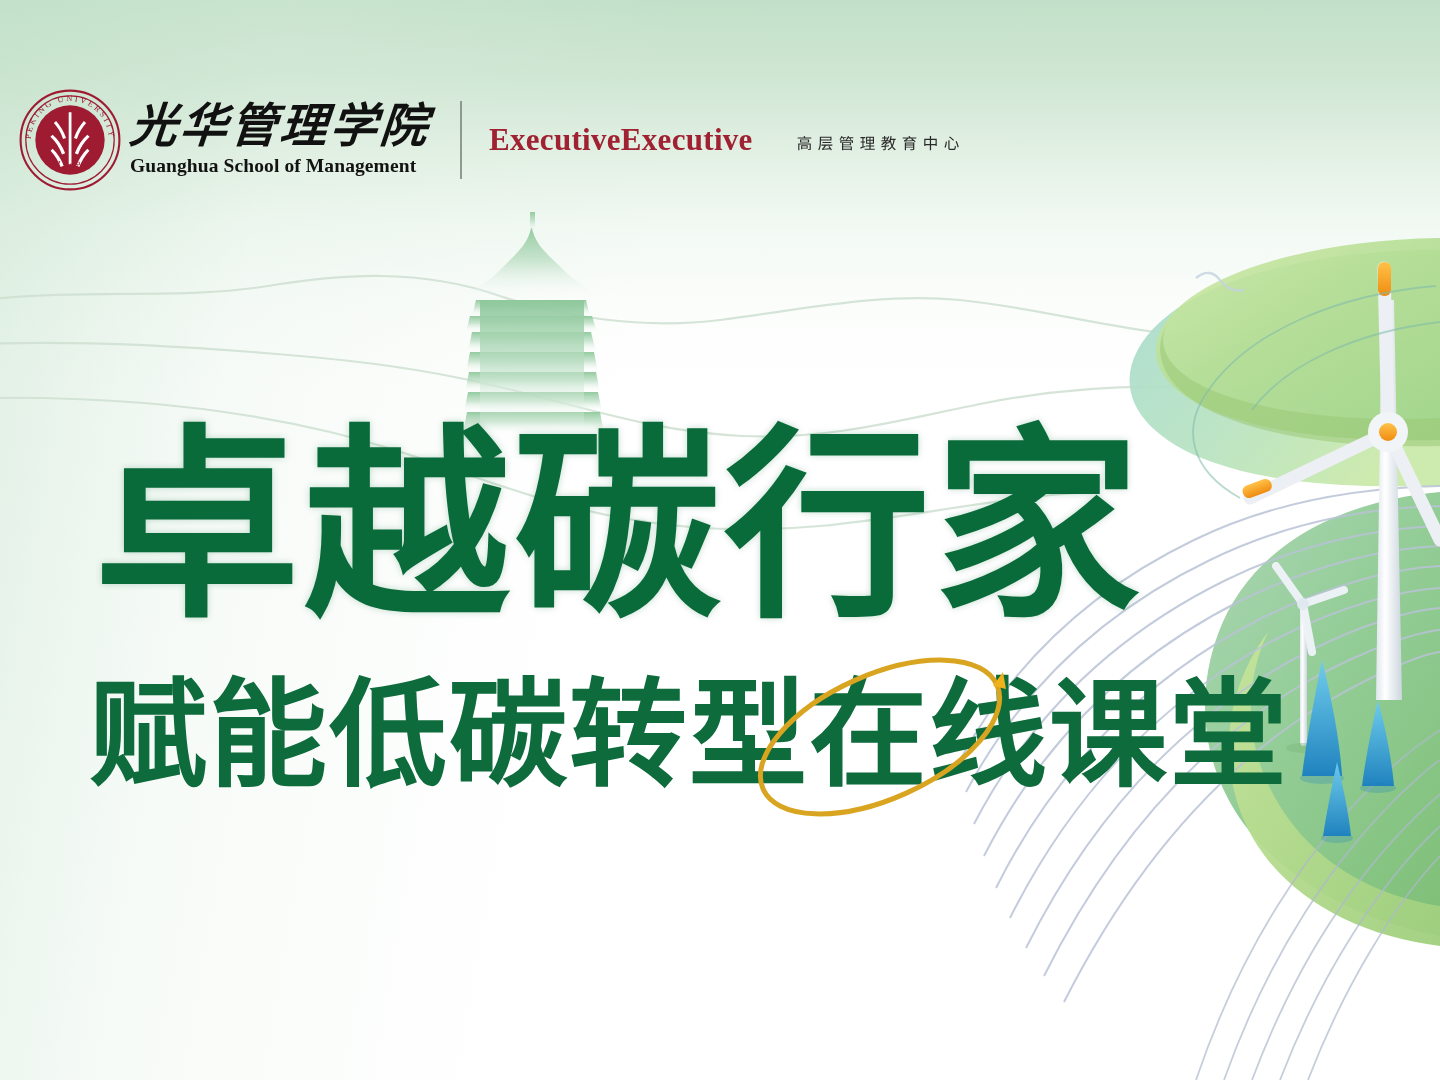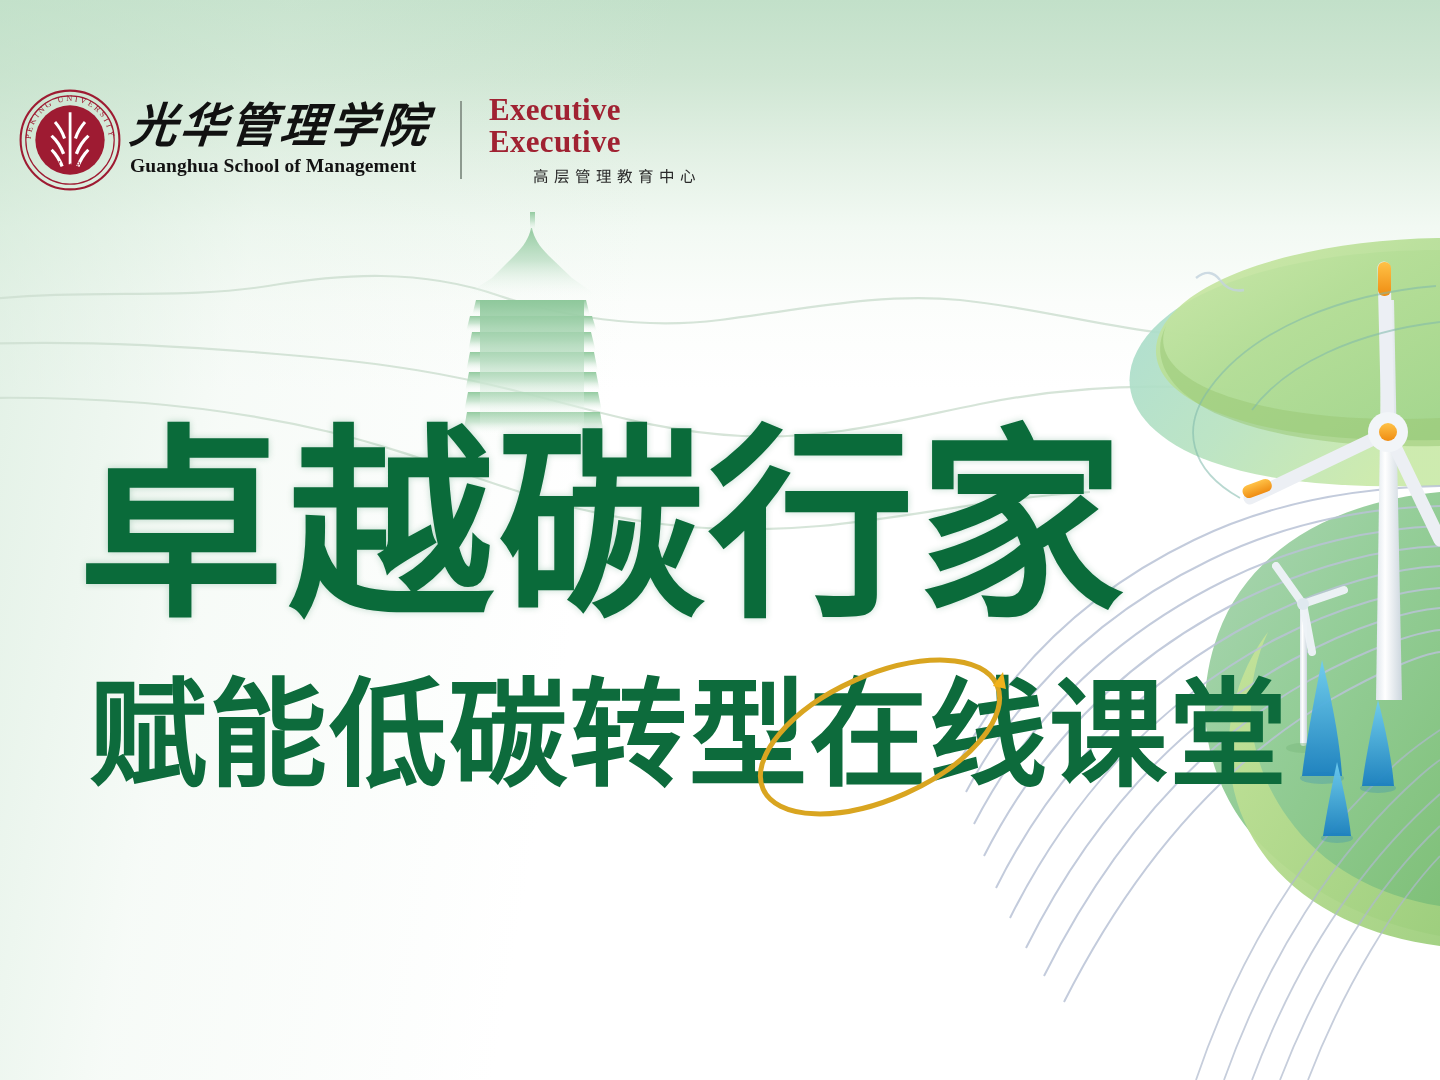--- a/index.html
+++ b/index.html
@@ -95,21 +95,21 @@
   }
   .divider {
     width: 2px;
     height: 78px;
     background: #8d9a8f;
     margin: 0 27px 0 30px;
     flex: 0 0 2px;
   }
   .ee-block {
     display: flex;
-    flex-direction: column;
+    flex-direction: row;
     justify-content: center;
   }
   .ee-line {
     font-family: "Liberation Serif", "DejaVu Serif", serif;
     font-size: 31px;
     font-weight: 700;
     color: #a02232;
     line-height: 1.03;
     letter-spacing: 0.3px;
     white-space: nowrap;
@@ -129,21 +129,21 @@
     position: absolute;
     left: 0;
     top: 0;
     width: 1440px;
     height: 1080px;
     z-index: 5;
     pointer-events: none;
   }
   .headline-main {
     position: absolute;
-    left: 78px;
+    left: 94px;
     top: 424px;
     font-family: "Liberation Sans", "DejaVu Sans", sans-serif;
     font-size: 206px;
     font-weight: 700;
     color: #0a6b3a;
     letter-spacing: 4px;
     line-height: 1;
     white-space: nowrap;
     text-shadow: 0 0 7px rgba(10,107,58,0.24);
   }

